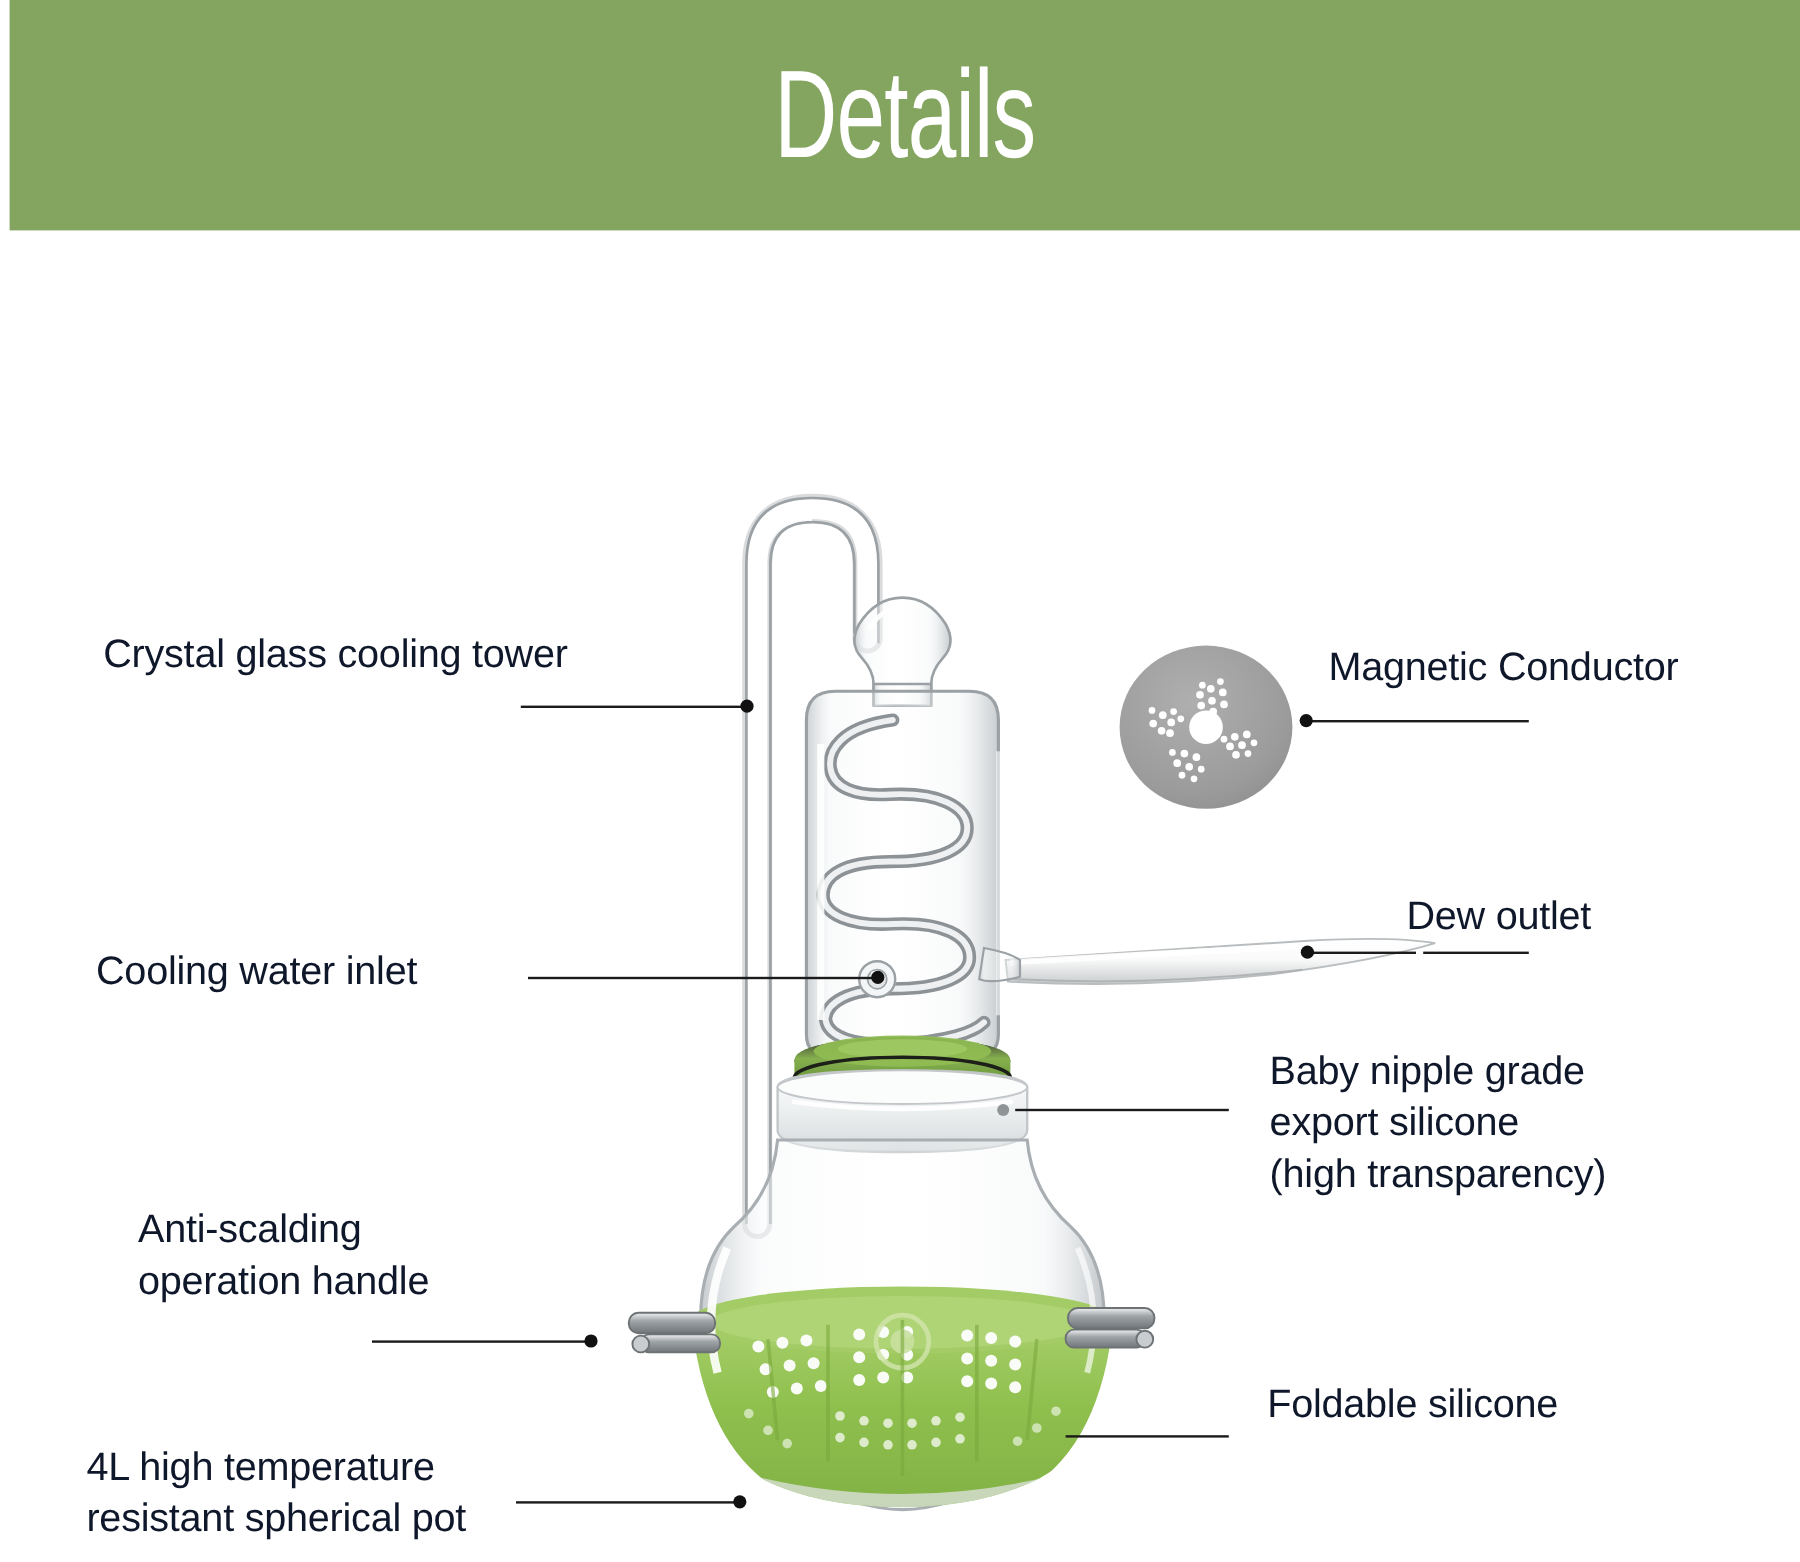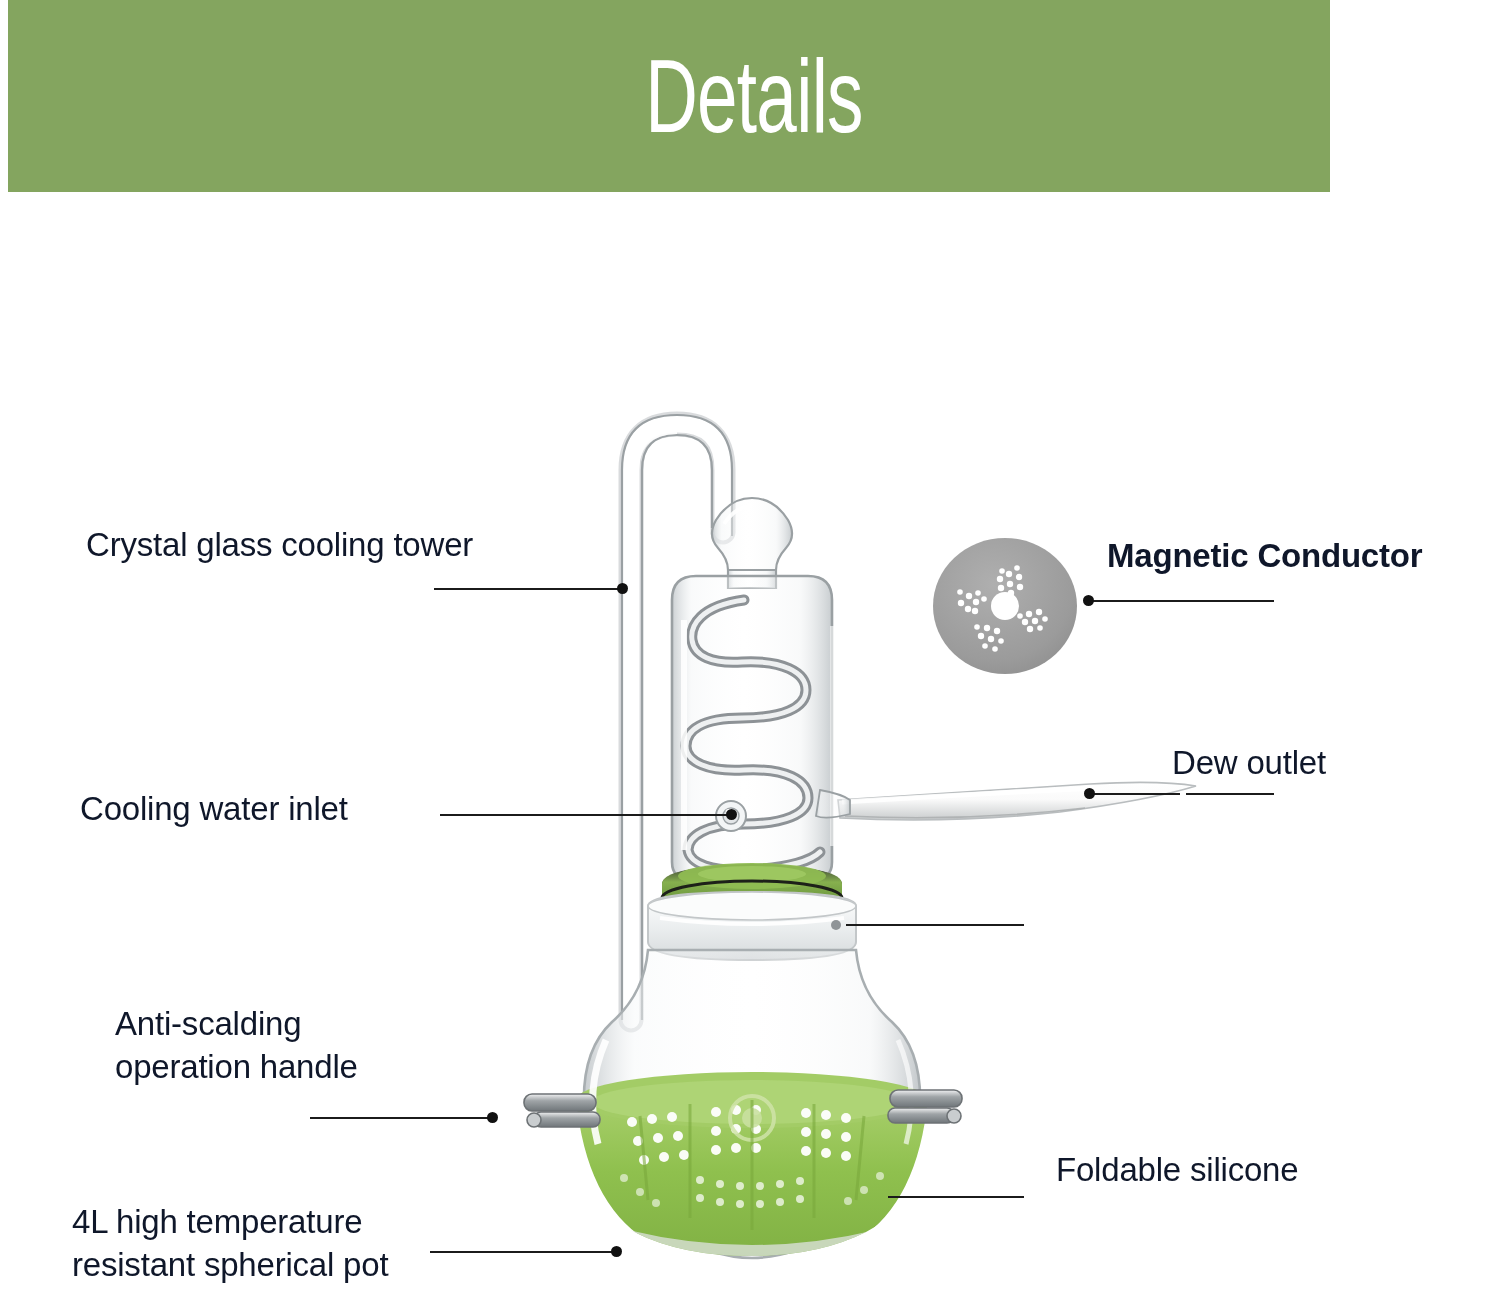--- a/index.html
+++ b/index.html
@@ -18,21 +18,21 @@
     height: 1302px;
     background: #ffffff;
     overflow: hidden;
   }
 
   
   #header-band {
     position: absolute;
     left: 8px;
     top: 0;
-    width: 1322px;
+    width: 1492px;
     height: 192px;
     background: #84a55f;
   }
   #header-title {
     position: absolute;
     left: 0;
     top: 0;
     width: 1492px;
     height: 192px;
     display: flex;
@@ -408,26 +408,31 @@
   <div class="callout" style="left:68px; top:1002px;margin-left:47px;">
     <div>Anti-scalding</div>
     <div>operation handle</div>
   </div>
 
   <div class="callout" style="left:72px; top:1200px;">
     <div>4L high temperature</div>
     <div>resistant spherical pot</div>
   </div>
 
-  <div class="callout right-align" style="left:1107px; top:534px;font-weight:bold;">
+  <div class="callout right-align" style="left:1107px; top:534px;">
     <div>Magnetic Conductor</div>
   </div>
 
   <div class="callout right-align" style="left:1172px; top:741px;text-align:center;">
     <div>Dew outlet</div>
   </div>
 
+  <div class="callout right-align" style="left:1058px; top:870px;">
+    <div>Baby nipple grade</div>
+    <div>export silicone</div>
+    <div>(high transparency)</div>
+  </div>
 
   <div class="callout right-align" style="left:1056px; top:1148px;">
     <div>Foldable silicone</div>
   </div>
 
 </div>
 
 </body></html>

